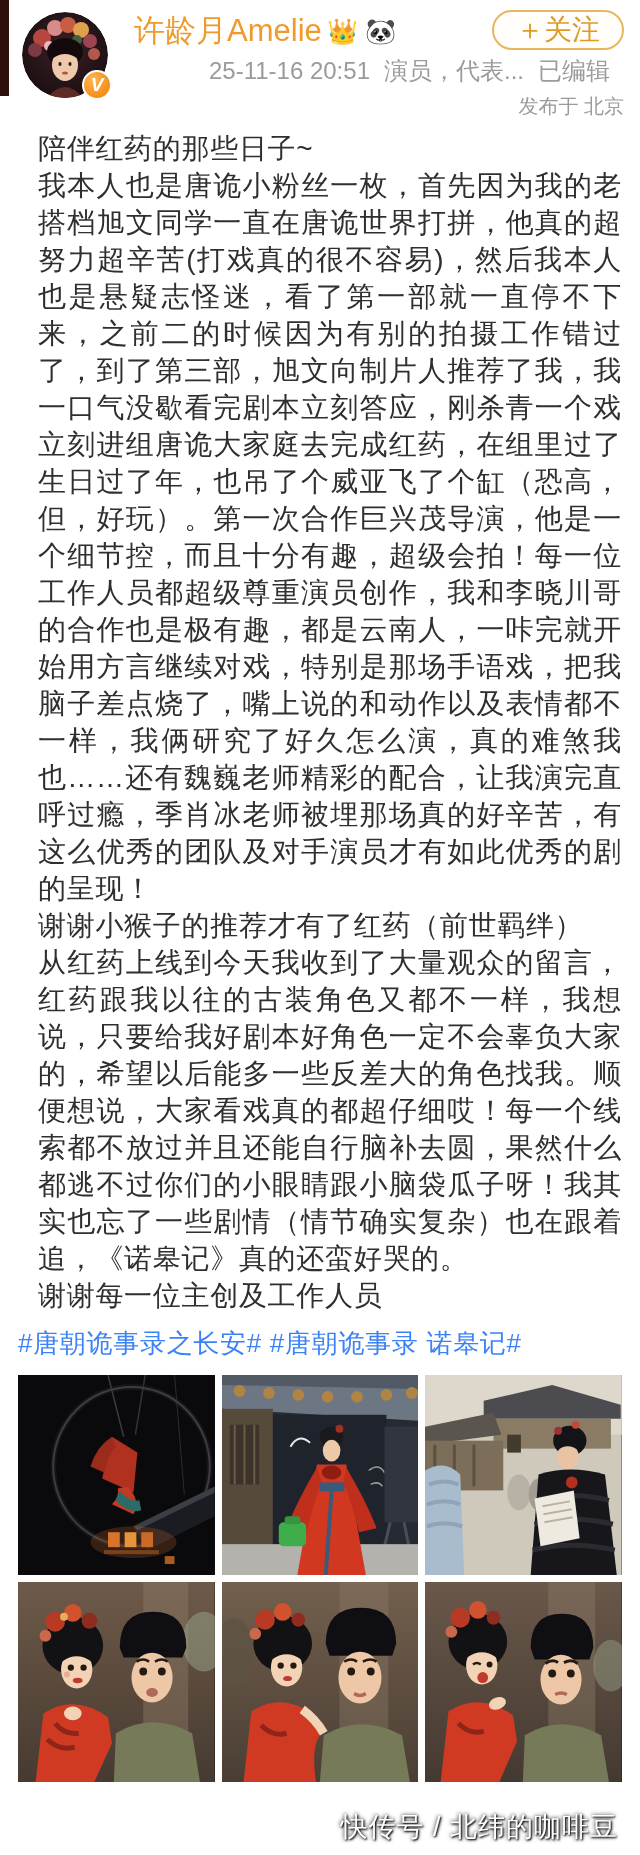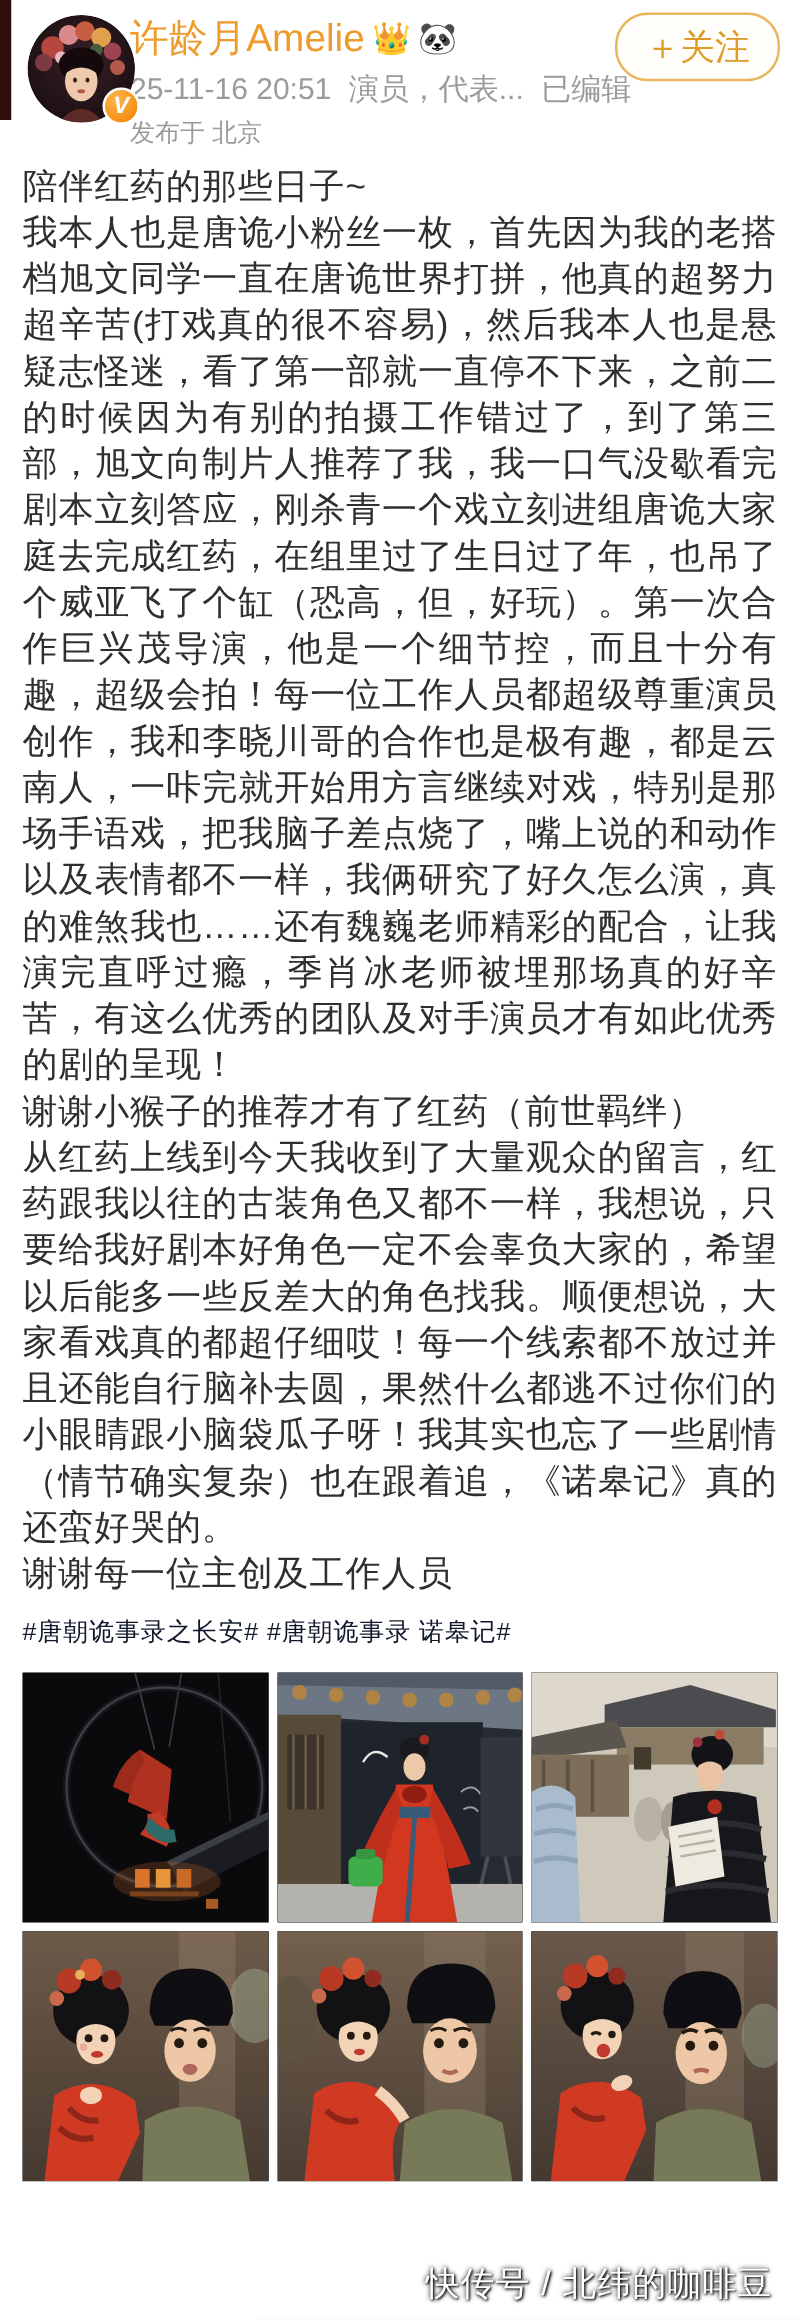--- a/index.html
+++ b/index.html
@@ -19,49 +19,49 @@
   .header{position:relative;padding:12px 16px 0 22px;height:106px;box-sizing:border-box;}
   .avatar{position:absolute;left:22px;top:12px;width:86px;height:86px;border-radius:50%;overflow:visible;cursor:pointer;}
   .avatar svg{display:block;border-radius:50%;}
   .vbadge{
     position:absolute;right:-4px;bottom:-2px;width:30px;height:30px;border-radius:50%;
     background:radial-gradient(circle at 35% 30%,#ffb54d,#f07f00);
     color:#fff;font-weight:bold;font-size:19px;font-style:italic;
     display:flex;align-items:center;justify-content:center;
     border:2px solid #fff;box-sizing:border-box;
   }
-  .header-mid{margin-left:82px;padding-top:2px;}
+  .header-mid{margin-left:112px;padding-top:2px;text-align:right;}
   .username-row{display:flex;align-items:center;gap:6px;line-height:34px;}
   .username{color:#ef9a2d;font-size:31px;font-weight:500;cursor:pointer;}
   .emoji-badge{font-size:25px;line-height:25px;}
   .crown{color:#e7a120;}
   .meta-row{margin-top:7px;font-size:24px;color:#9b9b9b;white-space:nowrap;}
   .meta-row span{margin-right:14px;}
   .loc-row{margin-top:6px;font-size:20px;color:#9b9b9b;}
   .follow{
     position:absolute;right:16px;top:10px;
-    height:55px;padding:0 22px;
+    height:40px;padding:0 22px;
     border:2px solid #e8b65e;border-radius:26px;
     background:#fffefb;color:#dd9b26;
     font-size:28px;font-family:inherit;
     display:flex;align-items:center;cursor:pointer;
   }
 
   
   .post-text{
     margin-top:24px;padding:0 18px;
     font-size:28px;line-height:37px;letter-spacing:0.7px;
-    color:#2f2f2f;text-align:justify;
+    color:#2f2f2f;text-align:justify;margin-left:20px;
   }
   .post-text p{margin:0;word-break:break-all;}
   .heart{color:#e0342c;}
   .hashtags{
     margin-top:11px;padding:0 18px;
-    font-size:20px;line-height:37px;letter-spacing:0.7px;
-    color:#0f172a;cursor:pointer;
+    font-size:26px;line-height:37px;letter-spacing:0.7px;
+    color:#3b82f6;cursor:pointer;
   }
 
   
   .grid{
     margin-top:13px;padding:0 18px;
     display:grid;grid-template-columns:repeat(3,1fr);gap:7px;
   }
   .tile{height:200px;overflow:hidden;cursor:pointer;background:#111;}
   .tile svg{display:block;width:100%;height:100%;}
 

